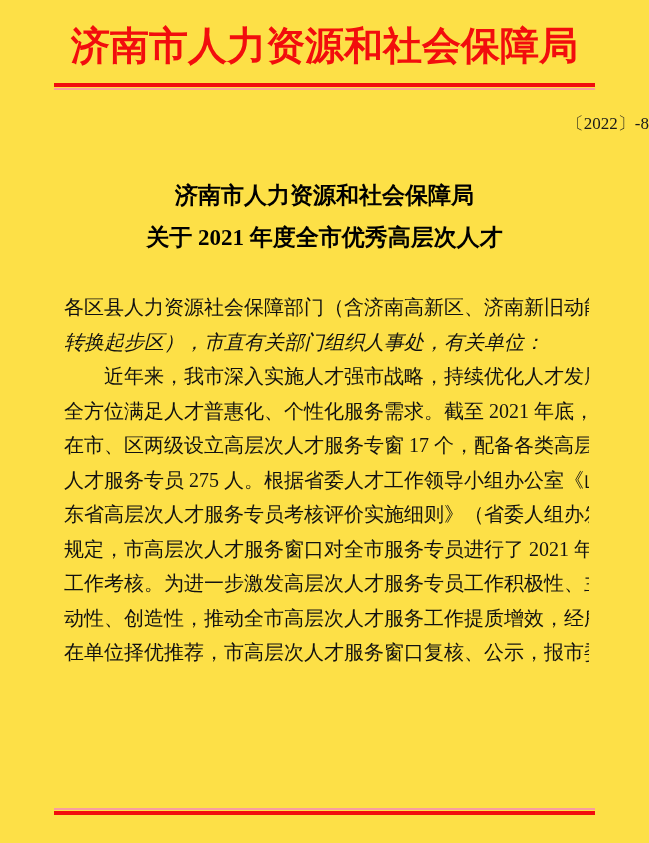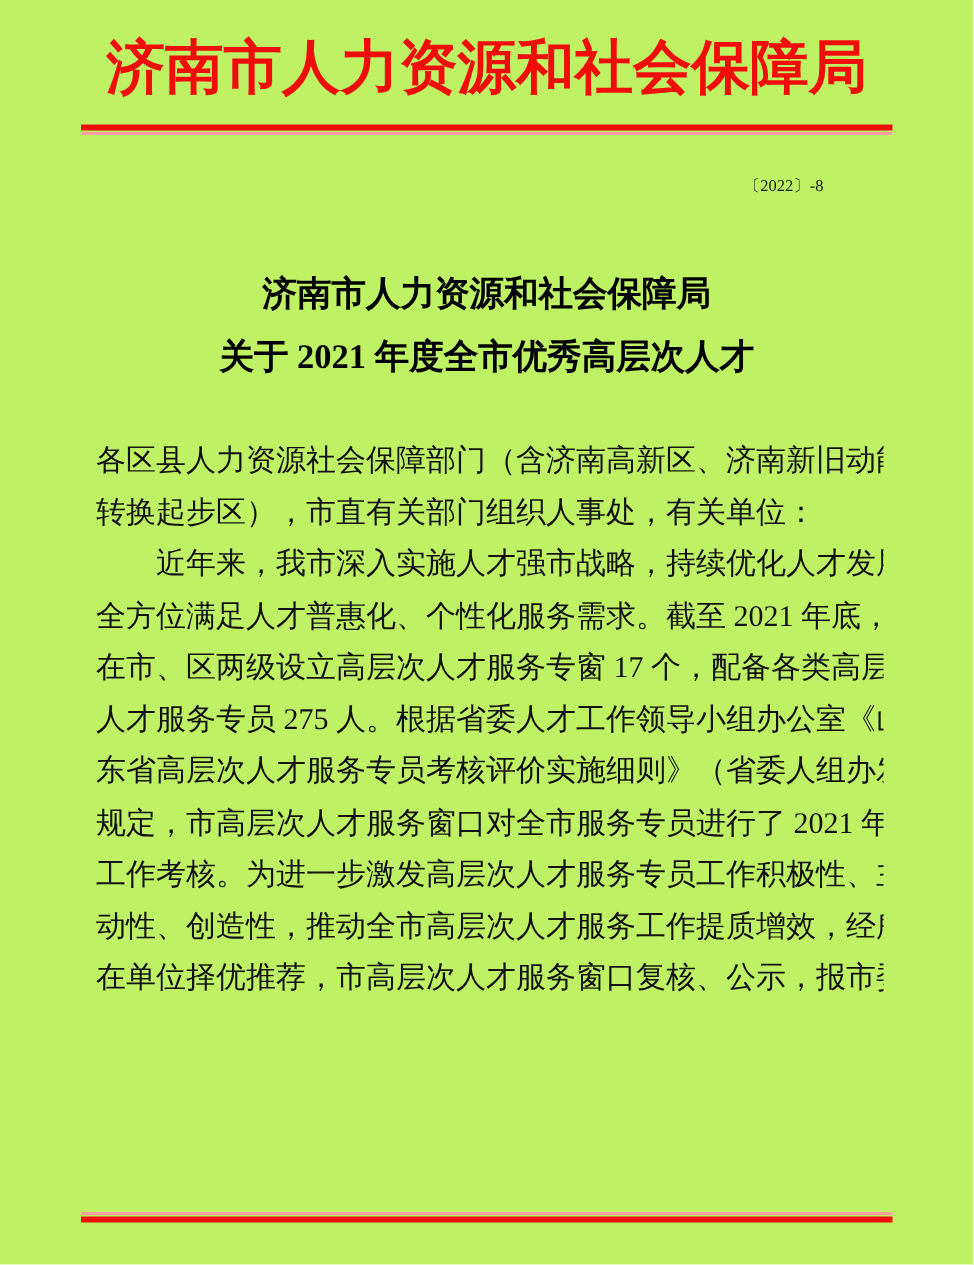--- a/index.html
+++ b/index.html
@@ -5,21 +5,21 @@
   html, body {
     margin: 0;
     padding: 0;
     background: #ffffff;
     font-family: "Liberation Serif", "DejaVu Serif", serif;
   }
   .page {
     position: relative;
     width: 649px;
     height: 843px;
-    background: #bef264;
+    background: #fde047;
     overflow: hidden;
   }
   
   .agency-head {
     margin: 0;
     padding-top: 22px;
     text-align: center;
     color: #f20d0d;
     font-size: 39px;
     font-weight: bold;
@@ -36,23 +36,22 @@
     background: #f20d0d;
   }
   .rule-top .thin {
     height: 2px;
     margin-top: 1px;
     background: #f89f9f;
   }
   
   .doc-number {
     margin-top: 25px;
-    margin-right: 100px;
     text-align: right;
-    font-size: 11px;
+    font-size: 17px;
     color: #1a1a1a;
     line-height: 18px;
   }
   
   .notice-title {
     margin-top: 42px;
     text-align: center;
     font-size: 23px;
     font-weight: bold;
     color: #000000;
@@ -71,20 +70,21 @@
     line-height: 34.5px;
     height: 34.5px;
     text-align: justify;
     text-align-last: justify;
     white-space: nowrap;
     overflow: hidden;
   }
   .doc-body .line.end {
     text-align-last: left;
     white-space: normal;
+    font-style: italic;
   }
   .doc-body .line.indent {
     text-indent: 2em;
   }
   
   .rule-bottom {
     position: absolute;
     left: 54px;
     right: 54px;
     bottom: 28px;

